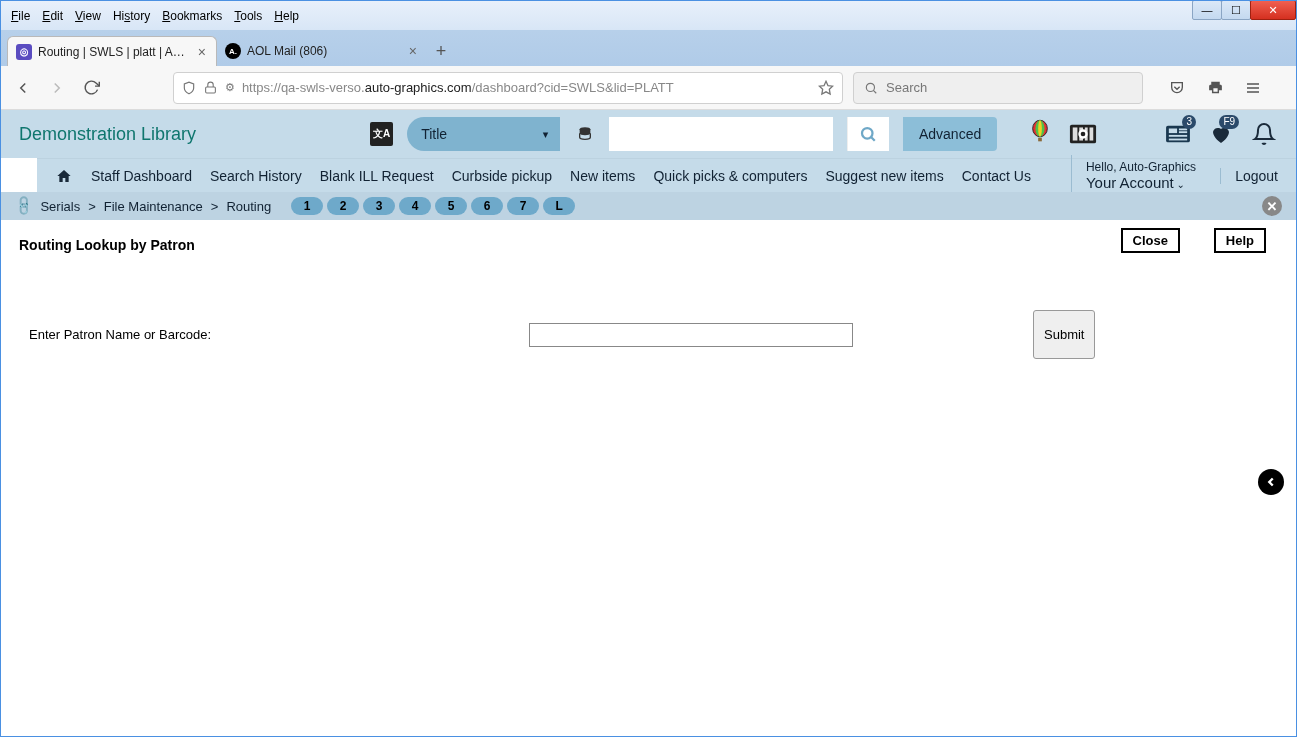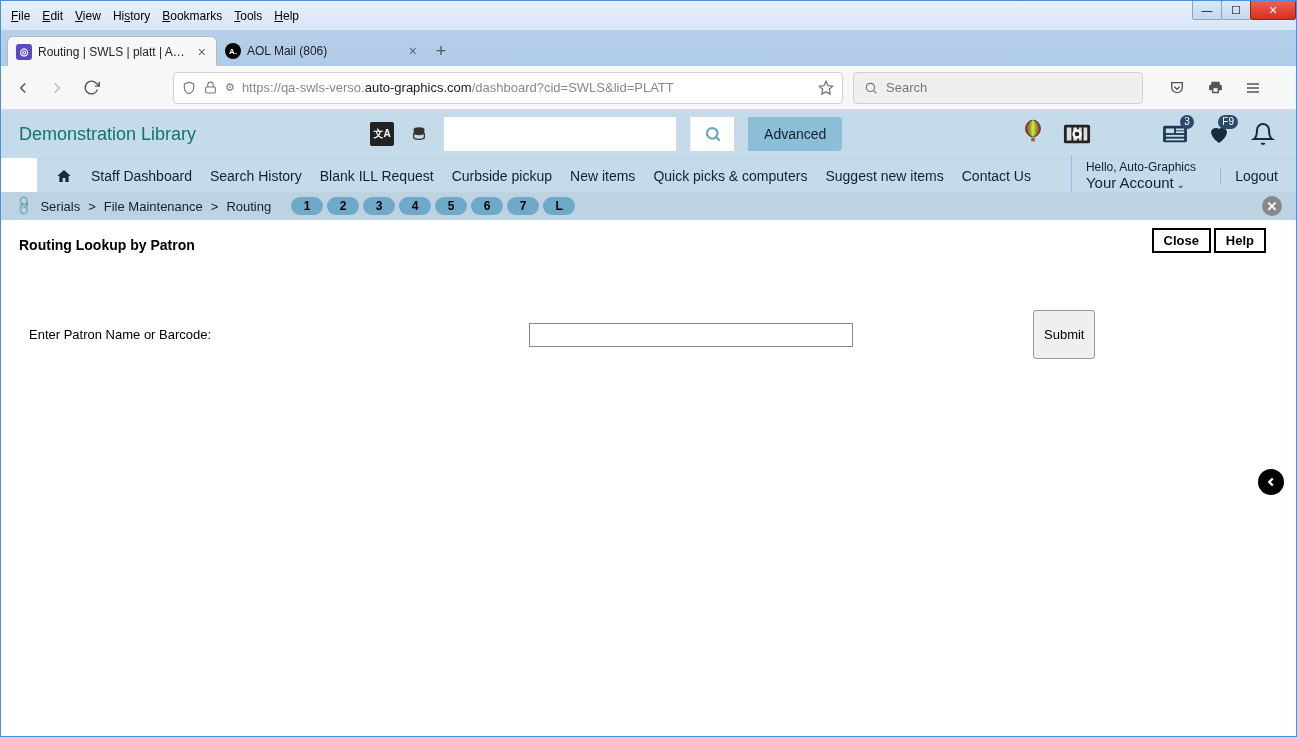--- a/index.html
+++ b/index.html
@@ -133,21 +133,21 @@
   .link-icon{font-size:14px; transform:rotate(-45deg);}
   .pill{ background:#6ea9ca;color:#000;font-weight:bold;font-size:12px; height:18px; min-width:32px; border-radius:9px; display:flex;align-items:center;justify-content:center;padding:0 10px;}
   .pills{display:flex;gap:4px;margin-left:12px;}
   .bc-close{ position:absolute; right:14px; width:20px;height:20px;background:#888;border-radius:10px;color:#fff;display:flex;align-items:center;justify-content:center;font-size:13px;font-weight:bold;}
   
   .content-hdr{
     display:flex; align-items:center; padding:10px 18px 0; position:relative; height:40px;
   }
   .content-hdr h3{ font-size:14px; font-weight:bold;}
   .btn-outline{ position:absolute; border:2px solid #000; background:#fff; font-weight:bold; font-size:13px; padding:3px 10px;}
-  .btn-close{ right:85px; top:8px;}
+  .btn-close{ right:116px; top:8px;}
   .btn-help{ right:30px; top:8px;}
   
   .form-row{ display:flex; align-items:center; padding:50px 28px 0; font-size:13px;}
   .form-row label{ width:500px;}
   .form-row input[type=text]{ width:324px; height:24px; border:1px solid #888; padding:2px 4px; font-size:13px;}
   .submit-btn{ margin-left:180px; background:#efefef;border:1px solid #999;border-radius:3px;padding:16px 10px;font-size:13px;}
   
   .float-chev{ position:absolute; right:12px; top:468px; width:26px;height:26px;border-radius:13px;background:#000;color:#fff;display:flex;align-items:center;justify-content:center;font-size:16px;font-weight:bold;}
   svg{display:block;}
 </style>
@@ -247,20 +247,24 @@
         <svg width="16" height="16" viewBox="0 0 24 24" stroke="#555" stroke-width="2">
           <path d="M3 6h18M3 12h18M3 18h18"></path>
         </svg>
       </span>
   </div>
 </div>
 
 <div class="app-header">
   <div class="lib-title">Demonstration Library</div>
   <div class="lang-icon">文A</div>
+  <div class="title-dd">
+    <span>Title</span>
+    <span class="chev">▾</span>
+  </div>
   <div class="db-icon">
     <svg width="16" height="18" viewBox="0 0 24 24" fill="#333">
         <ellipse cx="12" cy="5" rx="8" ry="3"></ellipse>
         <path d="M4 5v6c0 1.7 3.6 3 8 3s8-1.3 8-3V5"></path>
         <path d="M4 11v6c0 1.7 3.6 3 8 3s8-1.3 8-3v-6" fill="none" stroke="#333" stroke-width="2"></path>
       </svg>
   </div>
   <input class="search-input" type="text" style="">
   <div class="search-mag">
     <svg width="18" height="18" viewBox="0 0 24 24" fill="none" stroke="#6fa8c7" stroke-width="3">

